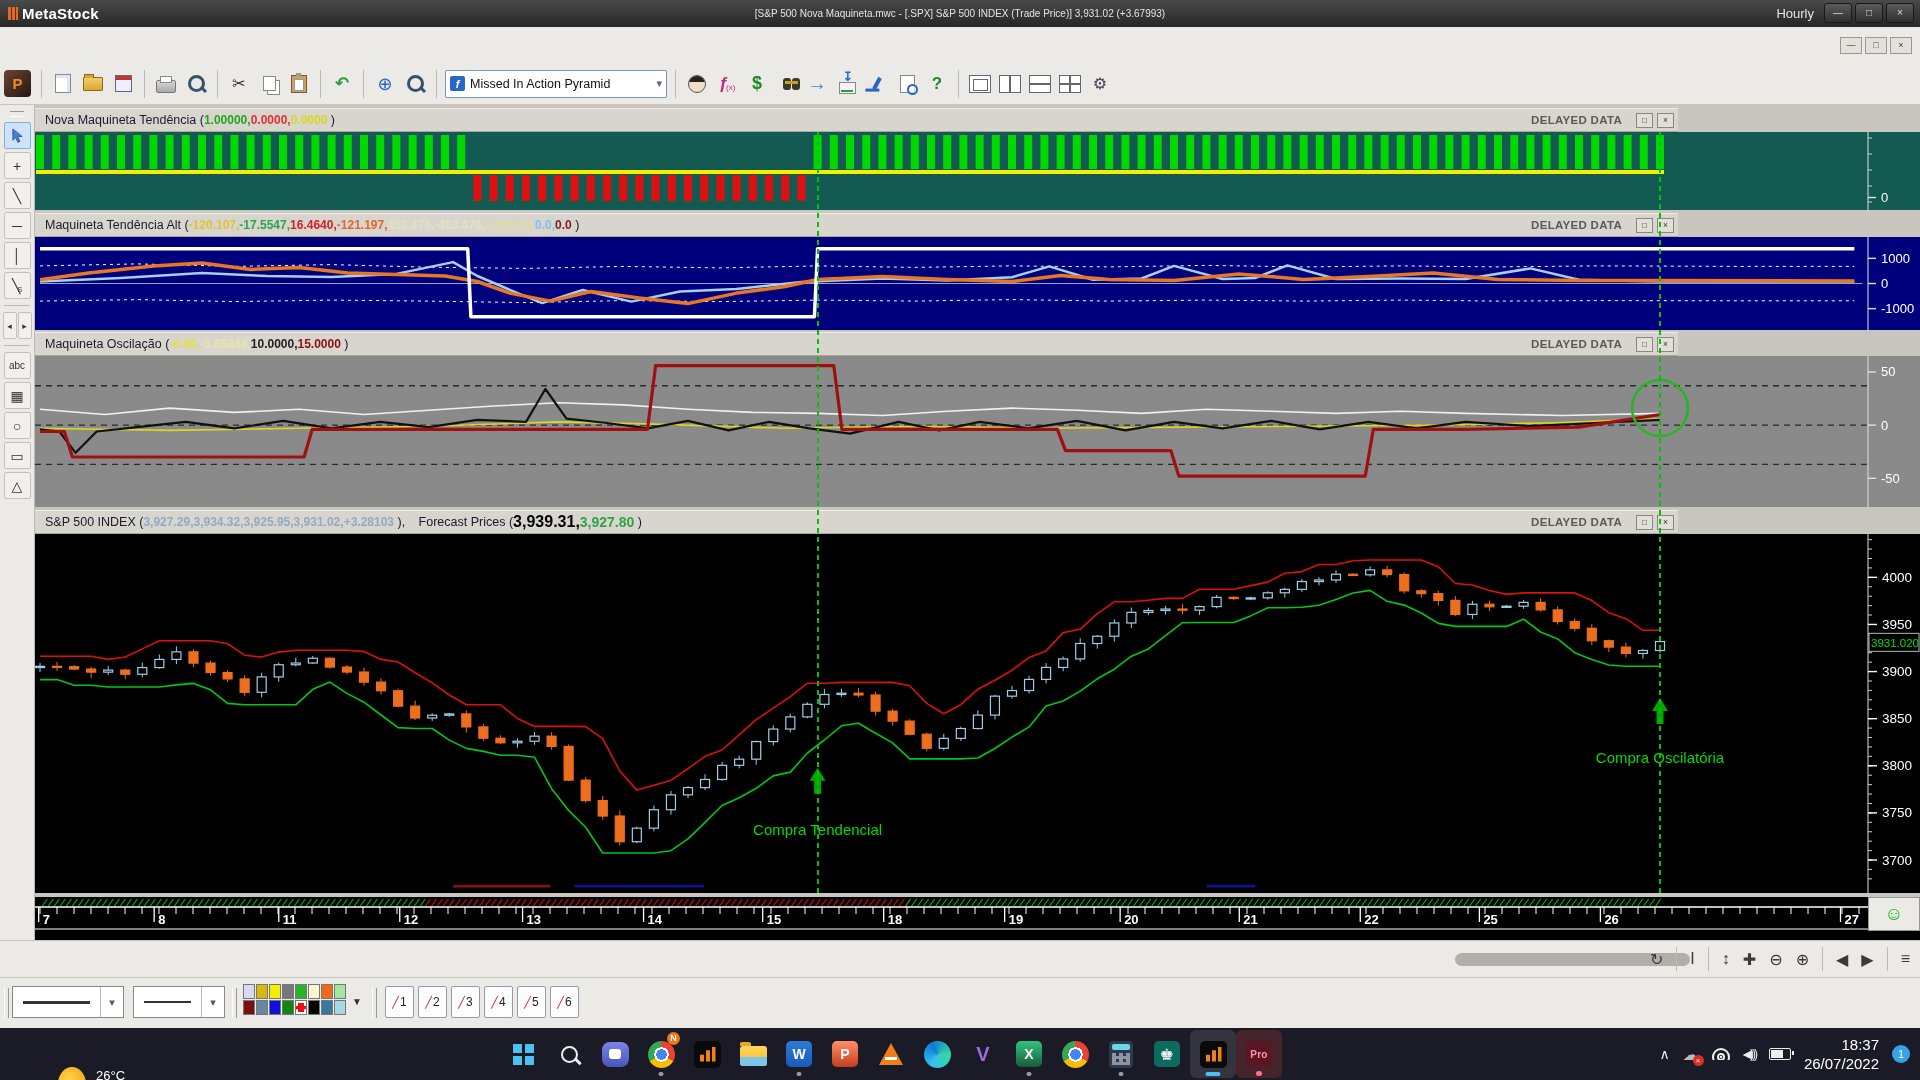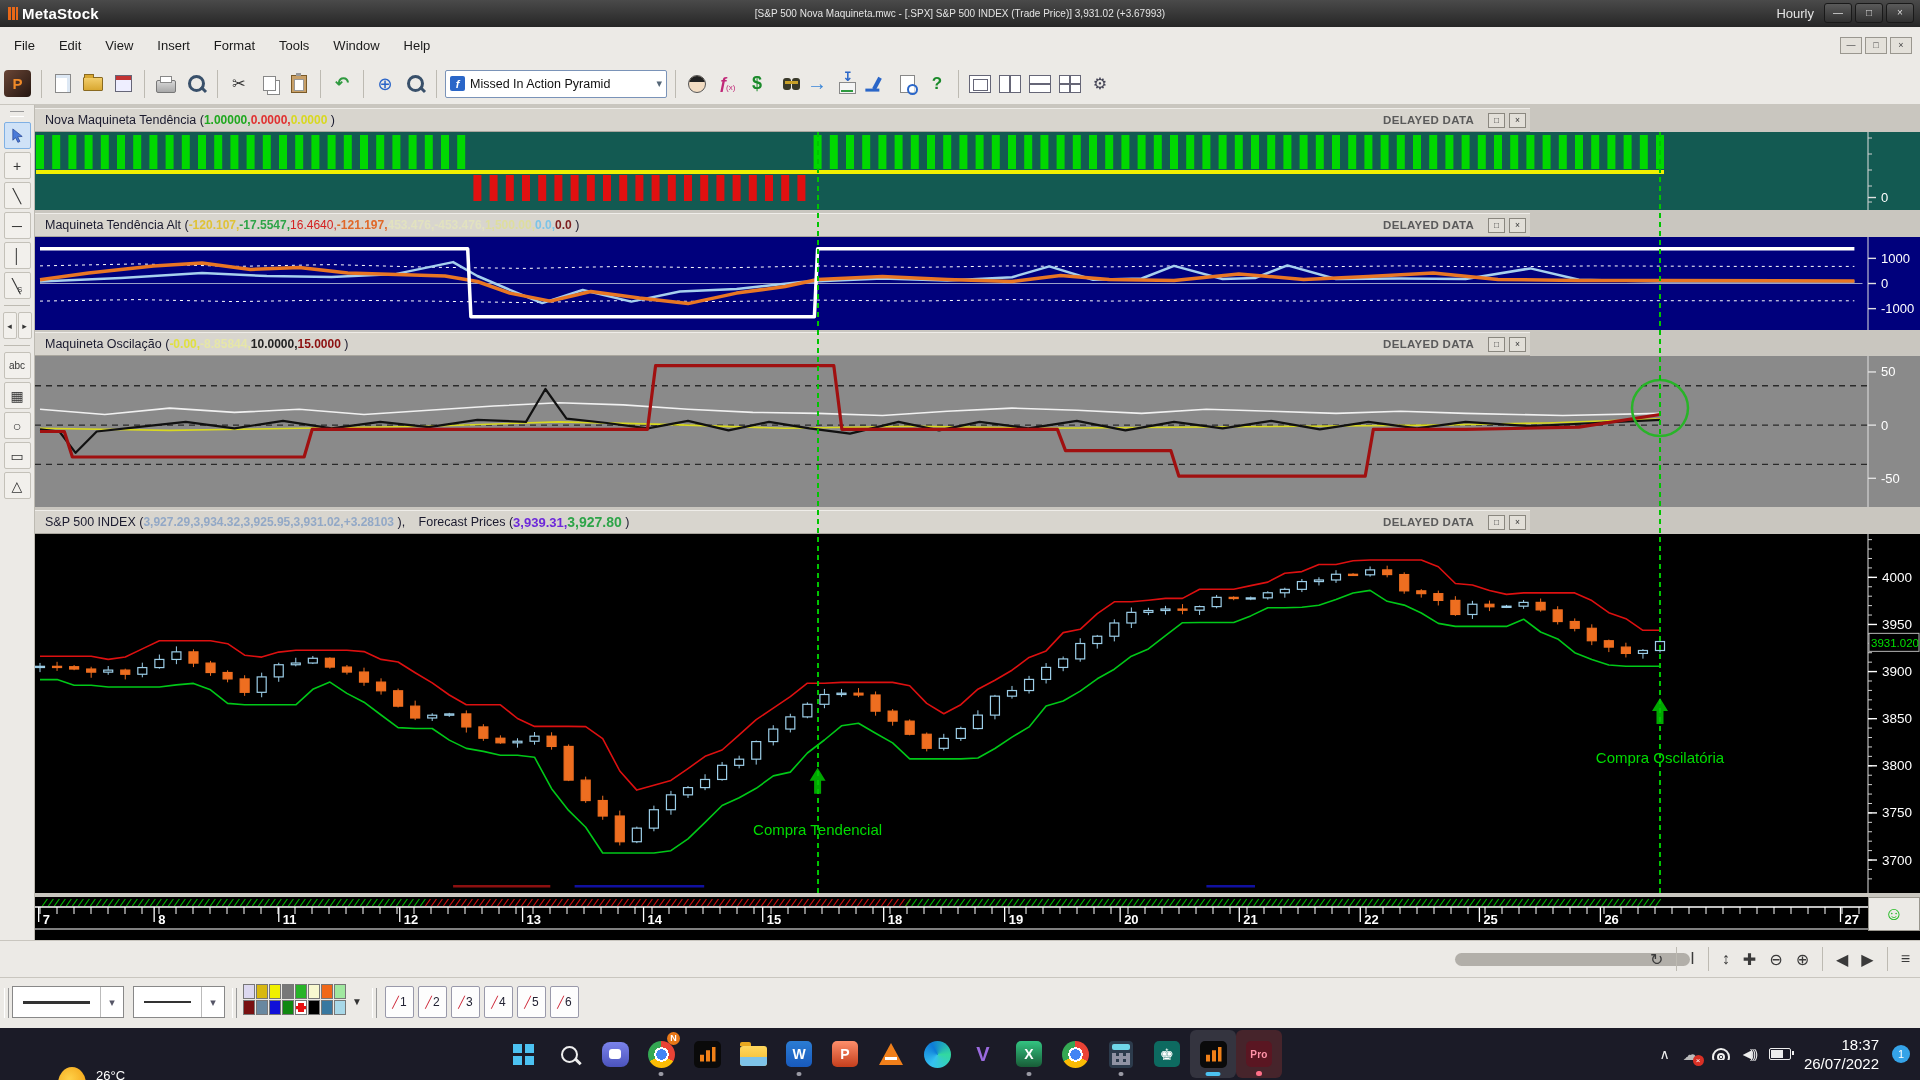--- a/index.html
+++ b/index.html
@@ -69,21 +69,21 @@
   
   .lefttools{position:absolute;left:0;top:105px;width:35px;height:835px;background:#eceae6;border-right:1px solid #bdbab2;display:flex;flex-direction:column;align-items:center;padding-top:4px;box-sizing:border-box;gap:3px;}
   .ltool{width:25px;height:25px;border:1px solid #c4c1b9;background:#f2f0ec;border-radius:2px;display:flex;align-items:center;justify-content:center;font-size:14px;color:#333;}
   .ltool.sel{background:#cfe2f7;border-color:#7fb0e4;}
   .ltool.half{width:12px;font-size:9px;}
   .lt-grip{width:14px;height:4px;border-top:1px solid #999;border-bottom:1px solid #fff;margin:2px 0;}
   .lt-sep{width:26px;height:1px;background:#bdbab2;margin:3px 0;}
   .lt-pair{display:flex;gap:1px;}
   
   #chart-area{position:absolute;left:35px;top:105px;width:1885px;height:835px;background:#c9c6bf;}
-  .phdr{position:absolute;left:0;width:1495px;height:24px;background:#d8d5ce;border-top:1px solid #efede9;border-bottom:1px solid #a9a69e;display:flex;align-items:center;font-size:12.5px;box-sizing:border-box;}
+  .phdr{position:absolute;left:0;width:1643px;height:24px;background:#d8d5ce;border-top:1px solid #efede9;border-bottom:1px solid #a9a69e;display:flex;align-items:center;font-size:12.5px;box-sizing:border-box;}
   .phdr .ttl{color:#1a1a2e;margin-left:10px;white-space:nowrap;}
   .phdr .flexfill{flex:1;}
   .phdr .delayed{color:#5a5a5a;font-weight:bold;font-size:11.5px;margin-right:14px;letter-spacing:.3px;}
   .panebtn{width:15px;height:13px;border:1px solid #8a877f;background:#e2dfd8;font-size:8.5px;line-height:12px;text-align:center;color:#333;margin-right:4px;}
   .psvg{position:absolute;left:0;}
   .vline-green{position:absolute;width:2px;background:repeating-linear-gradient(180deg,#00c400 0 5px,transparent 5px 9px);z-index:6;}
   .smiley-box{position:absolute;left:1833px;top:792px;width:52px;height:34px;background:#eceae6;border:1px solid #9a978f;box-sizing:border-box;display:flex;align-items:center;justify-content:center;font-size:19px;color:#18b818;}
   
   .scrollrow{position:absolute;left:0;top:940px;width:1920px;height:37px;background:#eceae6;border-top:1px solid #c9c6bf;}
   .sthumb{position:absolute;left:1455px;top:12px;width:235px;height:13px;background:#b2afa9;border-radius:7px;}
@@ -177,30 +177,20 @@
       <span class="tb-period">Hourly</span>
       <span id="win-btns" style="display:flex;gap:3px;">
           <span class="winbtn">—</span>
           <span class="winbtn">□</span>
           <span class="winbtn">×</span>
         </span>
     </div>
   </div>
 
   <div class="menubar">
-    <span id="menu-items" style="display:flex;">
-        <span class="menu-item">File</span>
-        <span class="menu-item">Edit</span>
-        <span class="menu-item">View</span>
-        <span class="menu-item">Insert</span>
-        <span class="menu-item">Format</span>
-        <span class="menu-item">Tools</span>
-        <span class="menu-item">Window</span>
-        <span class="menu-item">Help</span>
-      </span>
     <span class="mdi-btns" id="mdi-btns">
         <span class="mdibtn">—</span>
         <span class="mdibtn">□</span>
         <span class="mdibtn">×</span>
       </span>
   </div>
 
   <div class="toolbar" id="main-toolbar">
       <span class="appbtn">P</span>
       <span class="sep"></span>
@@ -355,21 +345,21 @@
         <span class="flexfill"></span>
         <span class="delayed">DELAYED DATA</span>
         <span class="panebtn">□</span>
         <span class="panebtn">×</span>
       </div>
       <div class="phdr" style="top: 108px;">
         <span class="ttl">Maquineta Tendência Alt</span>
         <span style="color: rgb(26, 26, 46);">&nbsp;(</span>
         <span style="color: rgb(223, 194, 53); font-weight: bold; font-size: 12px;">-120.107, </span>
         <span style="color: rgb(45, 164, 72); font-weight: bold; font-size: 12px;">-17.5547, </span>
-        <span style="color: rgb(212, 32, 32); font-weight: normal; font-size: 12px;">16.4640, </span>
+        <span style="color: rgb(212, 32, 32); font-weight: bold; font-size: 12px;">16.4640, </span>
         <span style="color: rgb(224, 104, 40); font-weight: bold; font-size: 12px;">-121.197, </span>
         <span style="color: rgb(226, 226, 192); font-weight: bold; font-size: 12px;">453.476, </span>
         <span style="color: rgb(226, 226, 192); font-weight: bold; font-size: 12px;">-453.476, </span>
         <span style="color: rgb(222, 222, 158); font-weight: bold; font-size: 12px;">1,500.00, </span>
         <span style="color: rgb(124, 196, 232); font-weight: bold; font-size: 12px;">0.0, </span>
         <span style="color: #7f1d1d; font-weight: bold; font-size: 12px;">0.0</span>
         <span style="color: rgb(26, 26, 46);">&nbsp;)</span>
         <span class="flexfill"></span>
         <span class="delayed">DELAYED DATA</span>
         <span class="panebtn">□</span>
@@ -393,21 +383,21 @@
         <span style="color: rgb(26, 26, 46);">&nbsp;(</span>
         <span style="color: rgb(146, 168, 198); font-weight: bold; font-size: 12px;">3,927.29, </span>
         <span style="color: rgb(146, 168, 198); font-weight: bold; font-size: 12px;">3,934.32, </span>
         <span style="color: rgb(146, 168, 198); font-weight: bold; font-size: 12px;">3,925.95, </span>
         <span style="color: rgb(146, 168, 198); font-weight: bold; font-size: 12px;">3,931.02, </span>
         <span style="color: rgb(146, 168, 198); font-weight: bold; font-size: 12px;">+3.28103</span>
         <span style="color: rgb(26, 26, 46);">&nbsp;)</span>
         <span style="color: rgb(26, 26, 46);">,&nbsp;</span>
         <span class="ttl">Forecast Prices</span>
         <span style="color: rgb(26, 26, 46);">&nbsp;(</span>
-        <span style="color: #6d28d9; font-weight: bold; font-size: 13px;">3,939.31, </span>
+        <span style="color: #000000; font-weight: bold; font-size: 16px;">3,939.31, </span>
         <span style="color: rgb(45, 164, 72); font-weight: bold; font-size: 14px;">3,927.80</span>
         <span style="color: rgb(26, 26, 46);">&nbsp;)</span>
         <span class="flexfill"></span>
         <span class="delayed">DELAYED DATA</span>
         <span class="panebtn">□</span>
         <span class="panebtn">×</span>
       </div>
       <svg class="psvg" width="1885" height="78" style="top: 27px;">
         <rect x="0" y="0" width="1885" height="78" fill="#135a52"></rect>
         <rect x="1" y="3" width="8" height="34" fill="#00d800"></rect>

